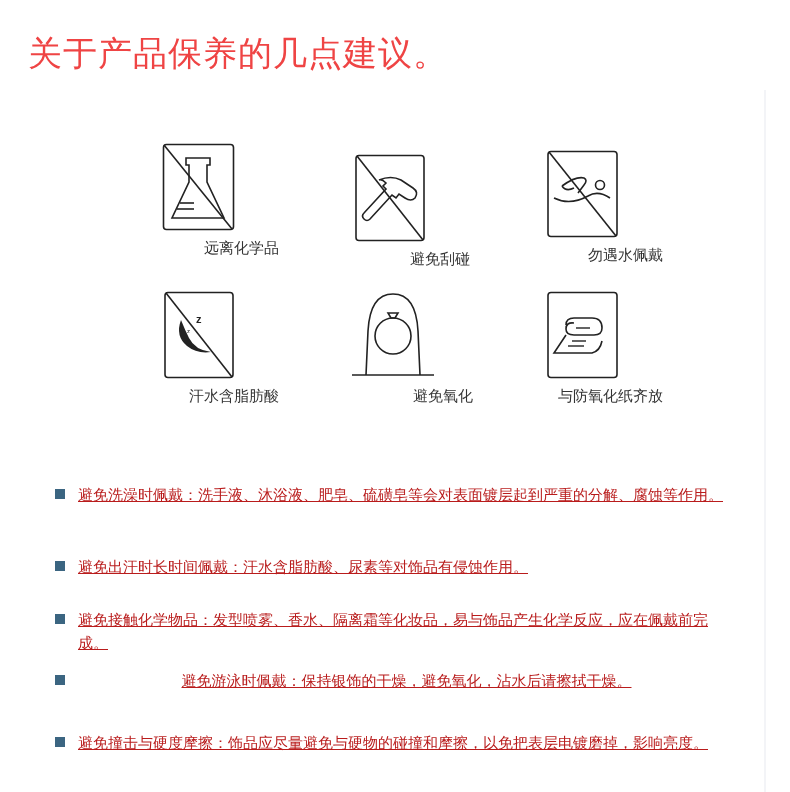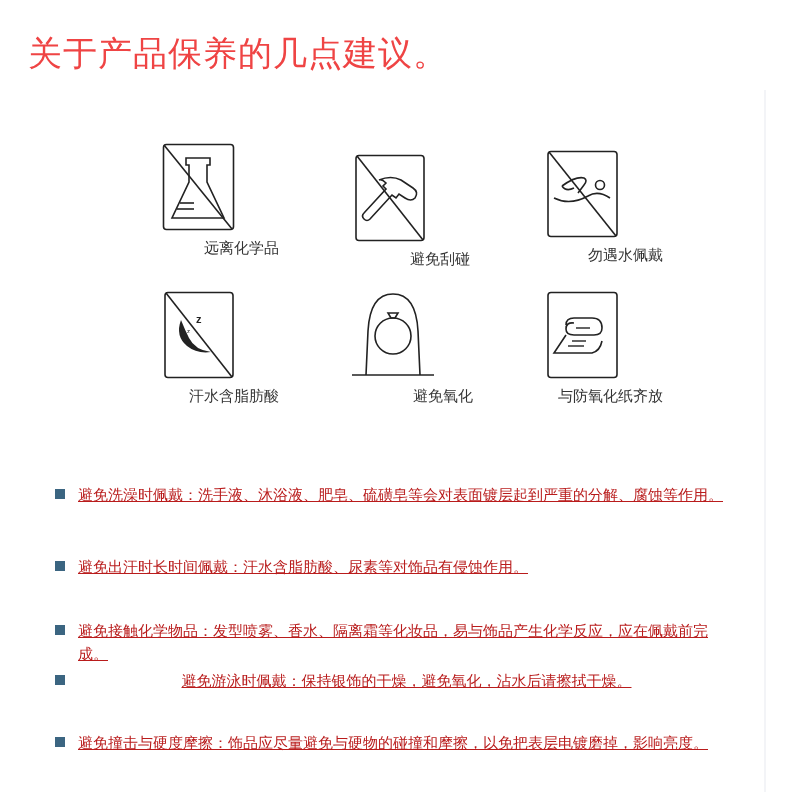--- a/index.html
+++ b/index.html
@@ -86,21 +86,21 @@
 
 <div class="bullets">
   <div class="bullet" style="top:0px;">
     <span class="sq"></span>
     <span class="txt">避免洗澡时佩戴：洗手液、沐浴液、肥皂、硫磺皂等会对表面镀层起到严重的分解、腐蚀等作用。</span>
   </div>
   <div class="bullet" style="top:60px;margin-top:12px;">
     <span class="sq"></span>
     <span class="txt">避免出汗时长时间佩戴：汗水含脂肪酸、尿素等对饰品有侵蚀作用。</span>
   </div>
-  <div class="bullet" style="top:136px;">
+  <div class="bullet" style="top:125px;">
     <span class="sq"></span>
     <span class="txt">避免接触化学物品：发型喷雾、香水、隔离霜等化妆品，易与饰品产生化学反应，应在佩戴前完成。</span>
   </div>
   <div class="bullet" style="top:186px;text-align:center;">
     <span class="sq"></span>
     <span class="txt">避免游泳时佩戴：保持银饰的干燥，避免氧化，沾水后请擦拭干燥。</span>
   </div>
   <div class="bullet" style="top:248px;">
     <span class="sq"></span>
     <span class="txt">避免撞击与硬度摩擦：饰品应尽量避免与硬物的碰撞和摩擦，以免把表层电镀磨掉，影响亮度。</span>

